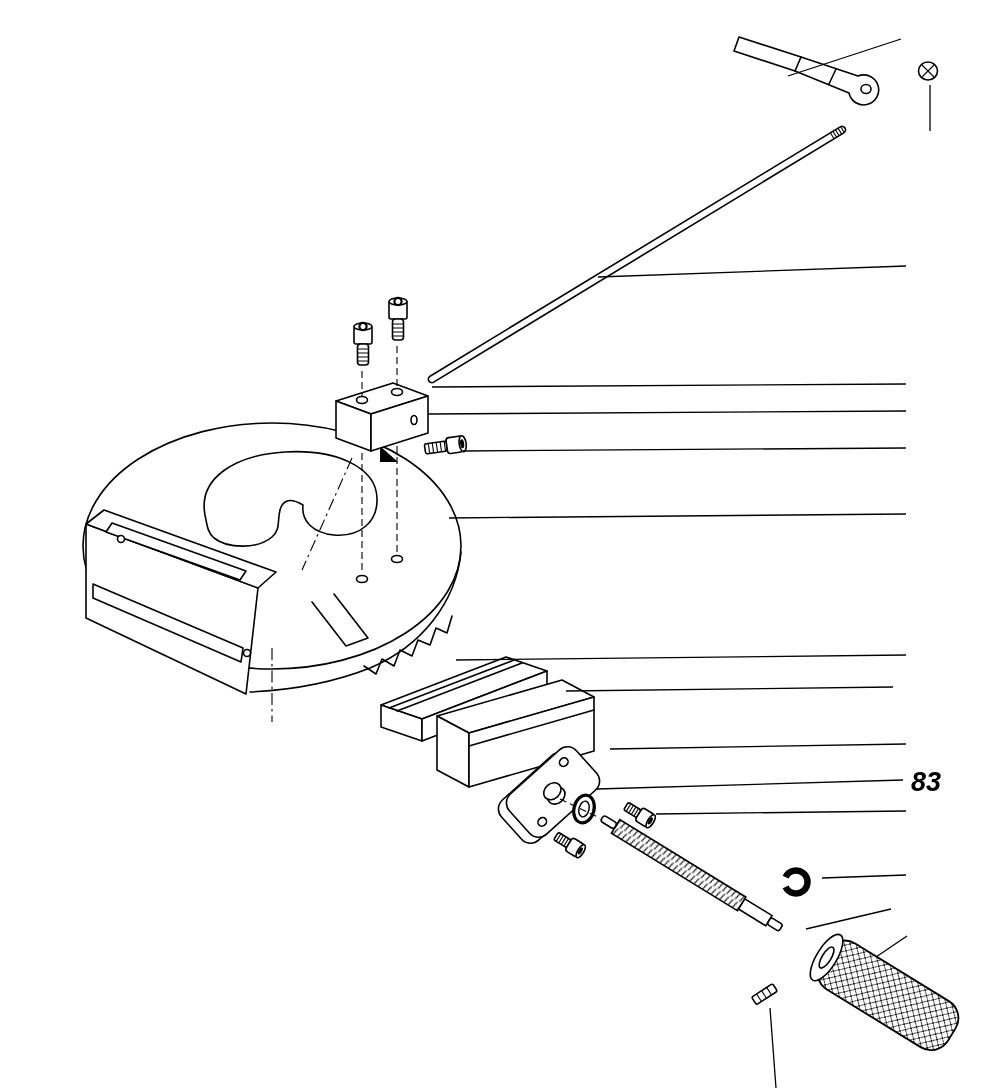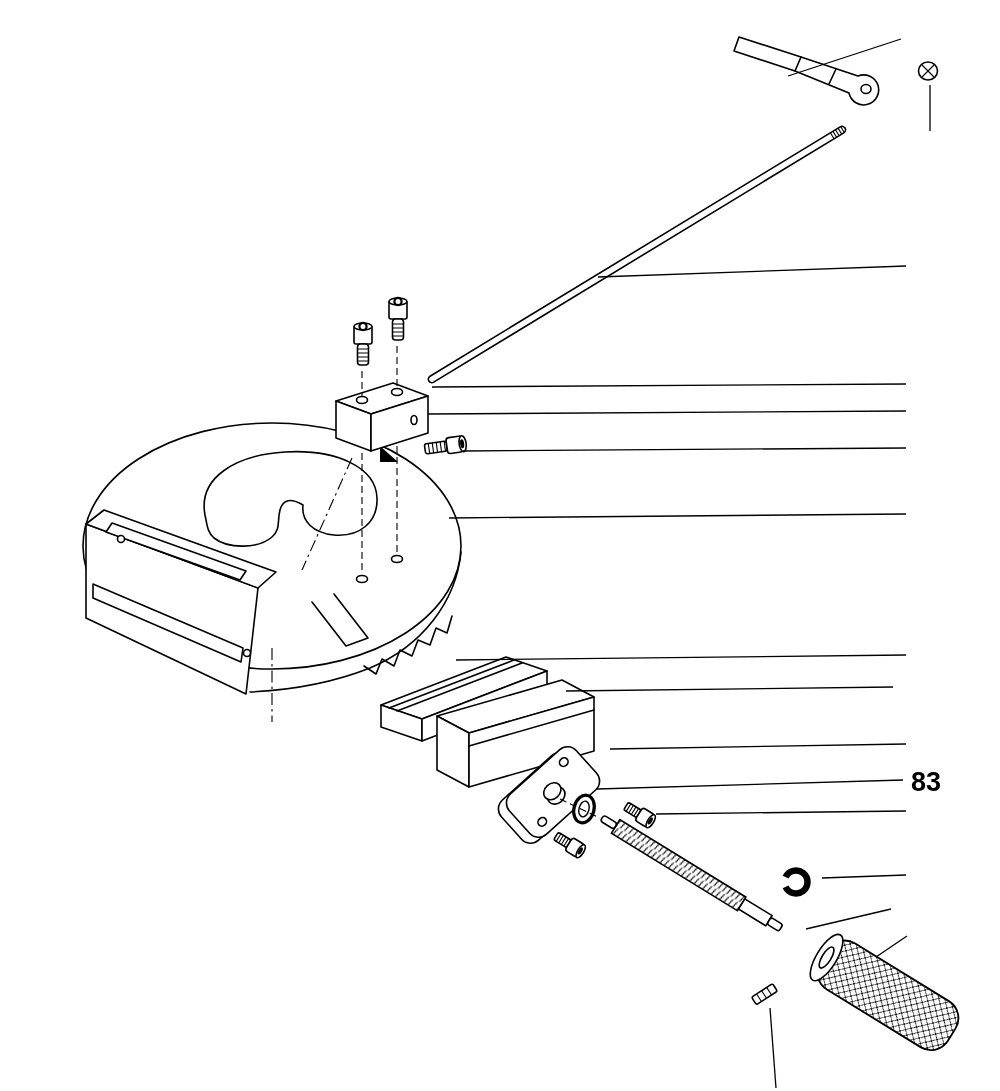--- a/index.html
+++ b/index.html
@@ -2,20 +2,21 @@
 <html><head>
 <meta charset="utf-8">
 <style>
   html,body{margin:0;padding:0;background:#ffffff;}
   .canvas{
     position:relative;
     width:1000px;height:1091px;
     background:#ffffff;
     font-family:"Liberation Sans", sans-serif;
     overflow:hidden;
+    font-style:italic;
   }
   svg{display:block;}
   .pc{fill:#ffffff;stroke:#000000;stroke-width:1.6;stroke-linejoin:round;stroke-linecap:round;}
   .ln{fill:none;stroke:#000000;stroke-width:1.6;stroke-linejoin:round;stroke-linecap:round;}
   .thin{fill:none;stroke:#000000;stroke-width:1.1;}
   .leader{fill:none;stroke:#000000;stroke-width:1.3;}
   .dash{fill:none;stroke:#000000;stroke-width:1.1;stroke-dasharray:7 4;}
   .dashdot{fill:none;stroke:#000000;stroke-width:1.1;stroke-dasharray:12 4 2.5 4;}
   .blackfill{fill:#000000;stroke:none;}
   .callout{font-family:"Liberation Sans",sans-serif;font-weight:bold;font-size:27px;fill:#000000;}

